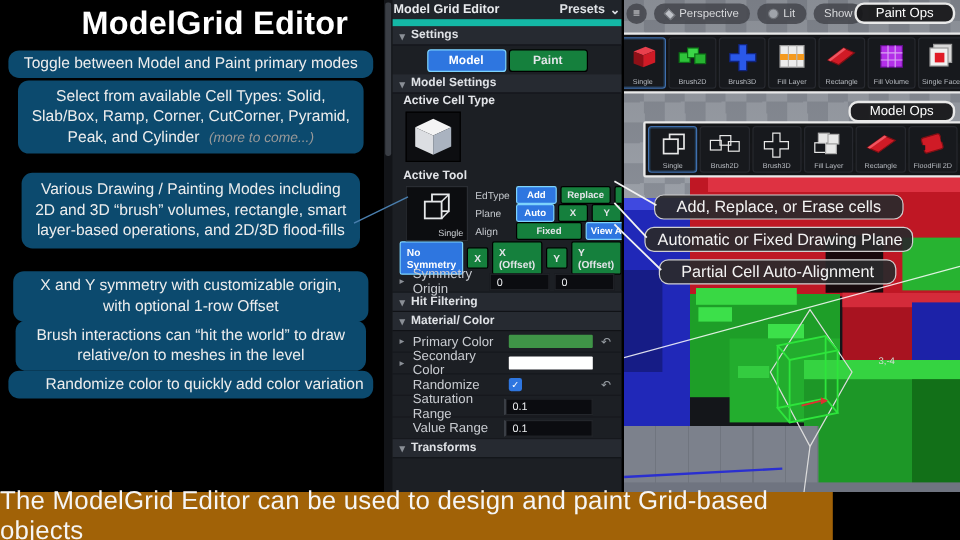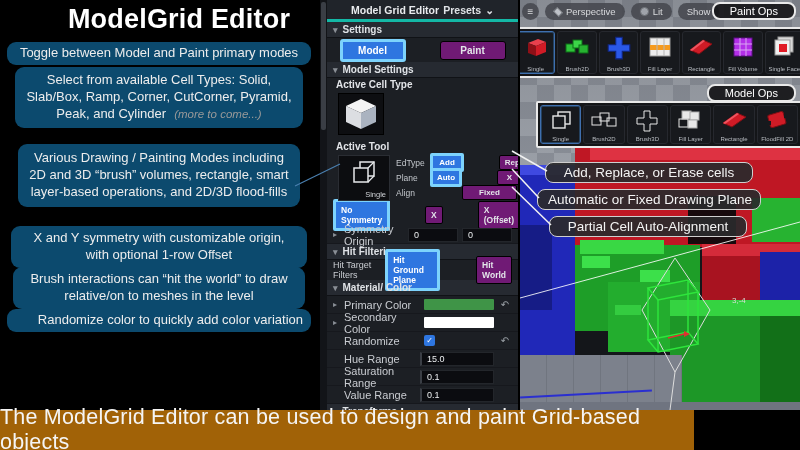--- a/index.html
+++ b/index.html
@@ -22,31 +22,31 @@
   .n5 { top:267px; width:292px; padding:4px 10px; }
   .n6 { top:309px; width:304px;text-align:right; }
 
   
   .panel { position:absolute; left:320px; top:0; width:198px; height:410px;
     background:#1c1f24; color:#cfd2d6; font-size:10px; overflow:hidden; }
   .p-scroll { position:absolute; left:0; top:0; bottom:0; width:7px; background:#121418; }
   .p-thumb { position:absolute; left:1px; top:2px; width:5px; height:128px; background:#3a3e45; border-radius:2px; }
   .p-body { margin-left:7px; }
   .p-header { display:flex; justify-content:space-between; align-items:center;
-    background:#20242a; border-bottom:3px solid #14b8a6; padding:4px 24px;
+    background:#20242a; border-bottom:6px solid #14b8a6; padding:4px 1px;
     font-weight:bold; font-size:10.5px; color:#e9ebee; height:22px; }
   .p-presets { display:flex; gap:4px; align-items:center; color:#dfe2e6; cursor:default; }
   .sec { display:flex; align-items:center; gap:5px; background:#262a31;
     border-bottom:1px solid #101216; padding:0 6px; height:16px;
     font-weight:bold; color:#dfe2e6; }
   .sec .arr { color:#8a8f96; font-size:9px; }
   .toggle-row { display:flex; justify-content:center; align-items:center; gap:2px; height:24px; }
   .tgl { width:66px; text-align:center; padding:3px 0; border-radius:3px; font-weight:bold; font-size:10px; }
-  .bb { background:#2e76e0; color:#fff; border:3px solid #7dd3fc; }
-  .db { background:#701a75; color:#e3e5e9; border:1px solid #000;margin-left:32px; }
+  .bb { background:#2e76e0; color:#fff; border:1px solid #7dd3fc; }
+  .db { background:#15803d; color:#e3e5e9; border:1px solid #000; }
   .plabel { height:14px; line-height:14px; padding:0 9px; font-weight:bold; color:#e2e4e8; }
   .cell-thumb { width:46px; height:42px; margin:1px 0 5px 11px; background:#0d0e11;
     border:1px solid #000; display:flex; align-items:center; justify-content:center; }
   .tool-block { display:flex; gap:6px; padding:1px 6px 3px 11px; height:50px; }
   .tool-thumb { position:relative; width:52px; height:46px; background:#0c0d10;
     border:1px solid #2a2d33; flex:none; }
   .tool-thumb .tname { position:absolute; right:3px; bottom:1px; font-size:7.5px; color:#cfd2d6; }
   .tool-rows { flex:1; display:flex; flex-direction:column; gap:2px; padding-top:1px; }
   .trow { display:flex; align-items:center; gap:3px; height:13px; }
   .trow .tl { width:31px; font-size:8.5px; color:#c3c7cc; flex:none; }
@@ -230,25 +230,20 @@
         <span class="lbl">Symmetry Origin</span>
         <span class="fld" style="width:50px">0</span>
         <span class="fld" style="width:50px">0</span>
       </div>
 
       <div class="sec">
         <span class="arr">▾</span>
         <span>Hit Filtering</span>
       </div>
 
-      <div class="hit-row">
-        <span class="lbl">Hit Target Filters</span>
-        <span class="spill bb">Hit Ground Plane</span>
-        <span class="spill db">Hit World</span>
-      </div>
 
       <div class="sec">
         <span class="arr">▾</span>
         <span>Material/ Color</span>
       </div>
 
       <div class="prow">
         <span class="arr">▸</span>
         <span class="lbl">Primary Color</span>
         <span class="swatch" style="background:#3f9447"></span>
@@ -260,26 +255,20 @@
         <span class="swatch" style="background:#ffffff"></span>
         <span class="undo"></span>
       </div>
       <div class="prow">
         <span class="arr"></span>
         <span class="lbl">Randomize</span>
         <span style="width:70px">
             <span class="chk on">✓</span>
           </span>
         <span class="undo">↶</span>
-      </div>
-      <div class="prow">
-        <span class="arr"></span>
-        <span class="lbl">Hue Range</span>
-        <span class="fld" style="width:74px;border-left:2px solid #3a3e45">15.0</span>
-        <span class="undo"></span>
       </div>
       <div class="prow">
         <span class="arr"></span>
         <span class="lbl">Saturation Range</span>
         <span class="fld" style="width:74px;border-left:2px solid #3a3e45">0.1</span>
         <span class="undo"></span>
       </div>
       <div class="prow">
         <span class="arr"></span>
         <span class="lbl">Value Range</span>

